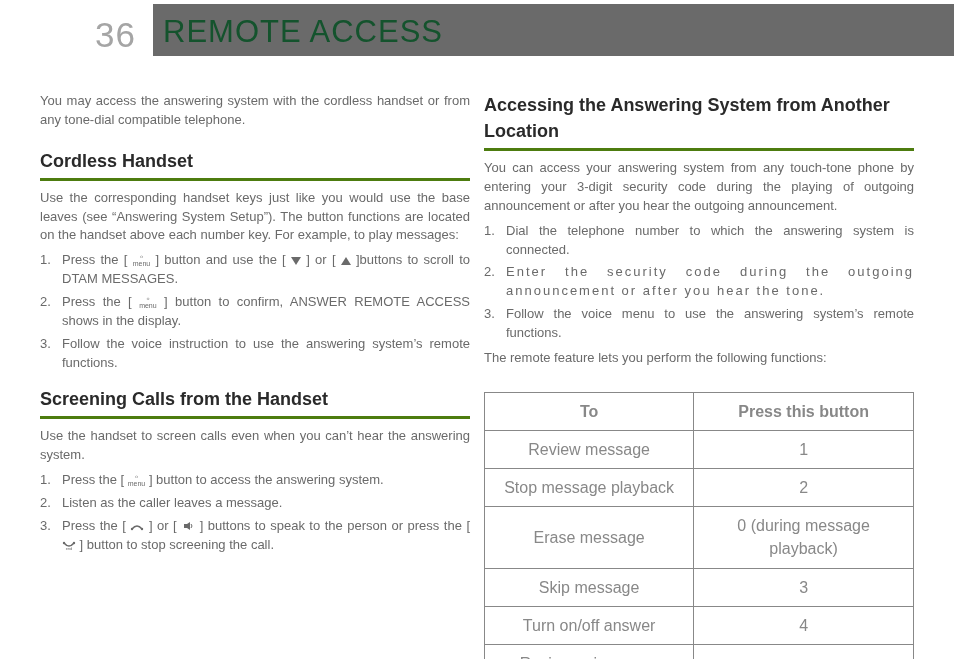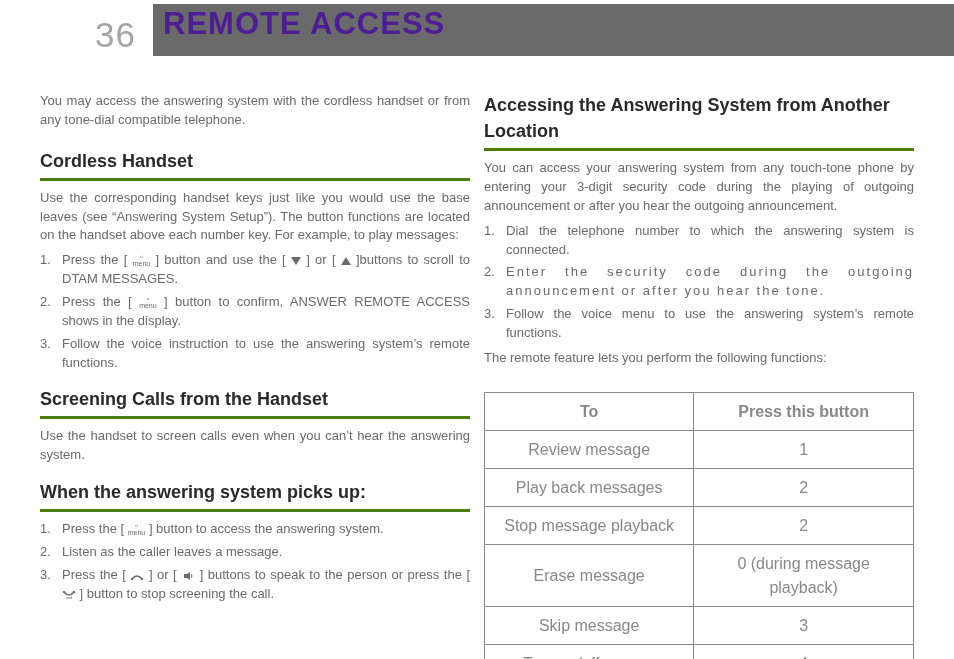--- a/index.html
+++ b/index.html
@@ -29,25 +29,25 @@
     position: absolute;
     top: 10px;
     left: 95px;
     font-size: 35px;
     font-weight: normal;
     color: #a5a5a5;
     letter-spacing: 1px;
   }
   .header-title {
     position: absolute;
-    top: 2px;
+    top: 10px;
     left: 163px;
     font-size: 31px;
-    font-weight: bold;
-    color: #4c1d95;
+    font-weight: normal;
+    color: #14532d;
     letter-spacing: 1px;
   }
   .content {
     position: absolute;
     top: 92px;
     left: 40px;
     right: 40px;
     bottom: 20px;
     display: flex;
     gap: 14px;
@@ -174,21 +174,20 @@
       </li>
       <li>
         <span>Press the [ </span><span class="icon-menu"><span class="dot">◦</span><span class="menu-text">menu</span></span><span> ] button to confirm, ANSWER REMOTE ACCESS shows in the display.</span>
       </li>
       <li>Follow the voice instruction to use the answering system’s remote functions.</li>
     </ol>
 
     <h2>Screening Calls from the Handset</h2>
     <p class="section-p">Use the handset to screen calls even when you can’t hear the answering system.</p>
 
-    <h2>When the answering system picks up:</h2>
     <ol>
       <li>
         <span>Press the [ </span><span class="icon-menu"><span class="dot">◦</span><span class="menu-text">menu</span></span><span> ] button to access the answering system.</span>
       </li>
       <li>Listen as the caller leaves a message.</li>
       <li>
         <span>Press the [ </span><svg class="icon-phone-up" viewBox="0 0 14 10">
             <path d="M2 8 Q7 2 12 8" stroke="#6a6a6a" stroke-width="1.5" fill="none"></path>
             <circle cx="2" cy="8" r="1.2" fill="#6a6a6a"></circle>
             <circle cx="12" cy="8" r="1.2" fill="#6a6a6a"></circle>
@@ -222,24 +221,20 @@
           <th>To</th>
           <th>Press this button</th>
         </tr>
       </thead>
       <tbody>
         <tr>
             <td>Review message</td>
             <td>1</td>
           </tr>
         <tr>
-            <td>Play back messages</td>
-            <td>2</td>
-          </tr>
-        <tr>
             <td>Stop message playback</td>
             <td>2</td>
           </tr>
         <tr>
             <td>Erase message</td>
             <td>0 (during message playback)</td>
           </tr>
         <tr>
             <td>Skip message</td>
             <td>3</td>

